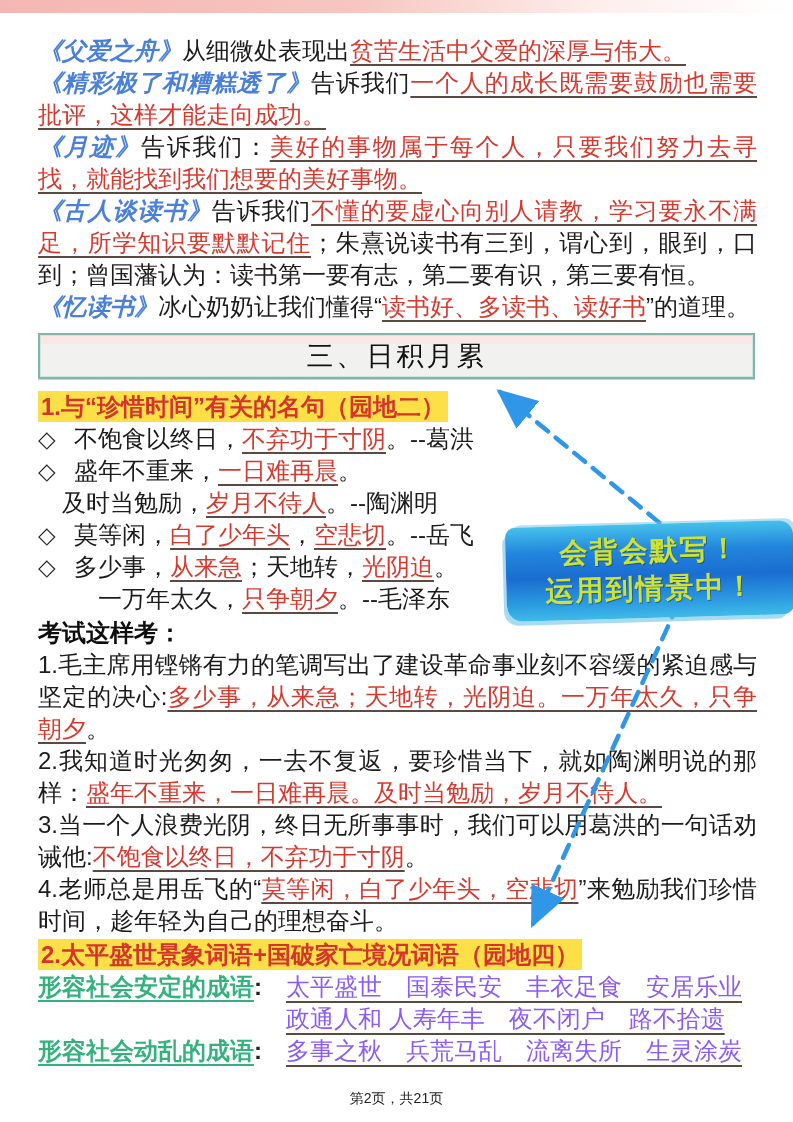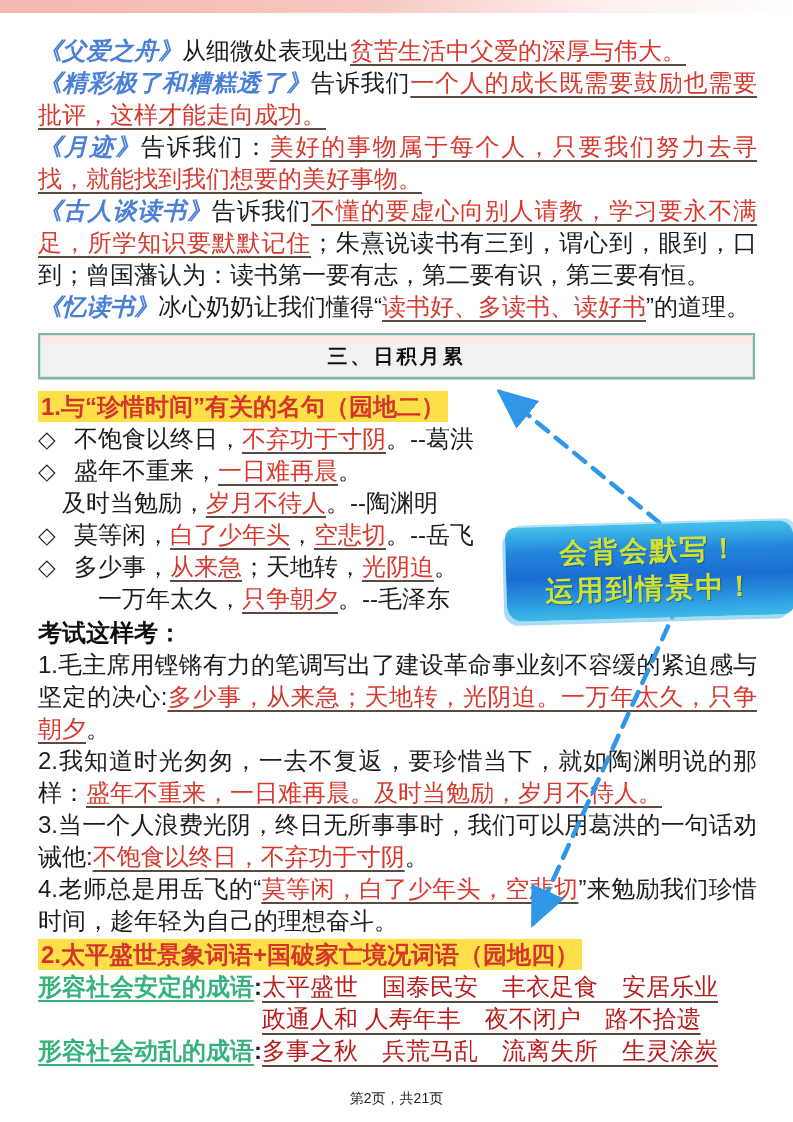--- a/index.html
+++ b/index.html
@@ -37,38 +37,38 @@
     text-underline-offset:5px;
   }
   .section-box{
     margin:10px 2px 0 0;height:42px;
     border:2px solid #84b5ab;
     box-shadow:inset 0 0 0 1px #cfe5e0, 0 1px 0 #b9d6d0;
     background:linear-gradient(180deg,#fbe7e5 0 9px,#f1f1ef 9px);
     display:flex;align-items:center;justify-content:center;
   }
   .section-title{
-    font-size:20px;font-weight:bold;color:#111;letter-spacing:3px;line-height:1;
+    font-size:27px;font-weight:normal;color:#111;letter-spacing:3px;line-height:1;
   }
   .yellow-head{margin-top:12px;line-height:32px;}
   .yellow-head .hl{
     background:#fde047;color:#d5342b;font-weight:bold;
     padding:2px 3px;
   }
   .qline{white-space:nowrap;}
   .qline .bullet{display:inline-block;width:36px;color:#2b2b2b;font-size:23px;}
   .qline.ind1{padding-left:24px;}
   .qline.ind2{padding-left:60px;}
   .exam-label{font-weight:bold;color:#0e0e0e;margin-top:2px;}
-  .idiom-row{display:flex;align-items:flex-start;}
+  .idiom-row{display:flex;align-items:flex-start;gap:24px;}
   .idiom-label{white-space:nowrap;}
   .idiom-colon{color:#222;font-weight:bold;}
   .idiom-content{flex:1;}
   .idiom-line{
-    color:#b91c1c;
+    color:#8b5cf6;
     text-decoration:underline;
     text-decoration-color:#5a4a42;
     text-decoration-thickness:2px;
     text-underline-offset:6px;
   }
   .arrow-layer{
     position:absolute;top:0;left:0;width:793px;height:1122px;
     pointer-events:none;z-index:2;
   }
   .badge{

